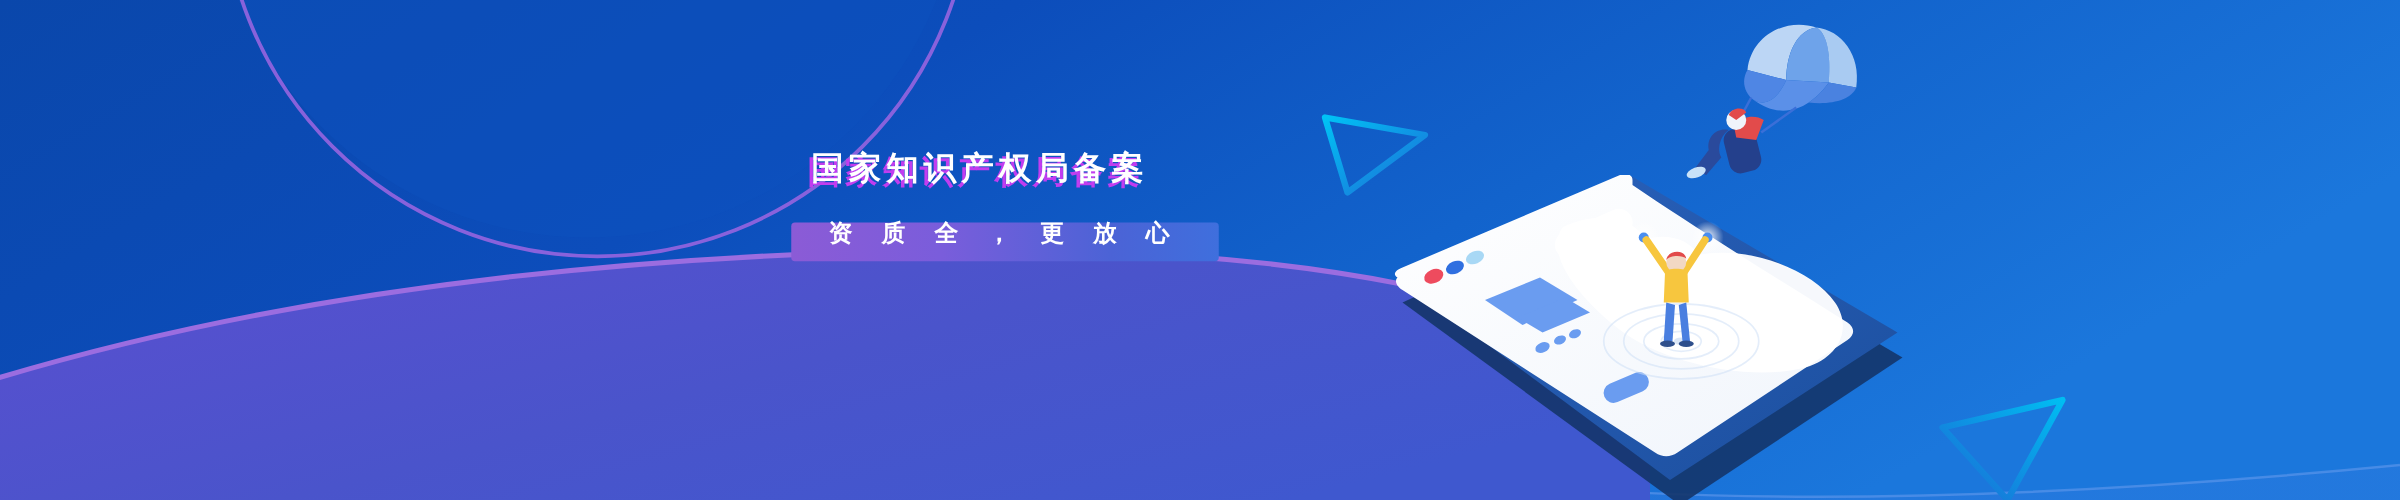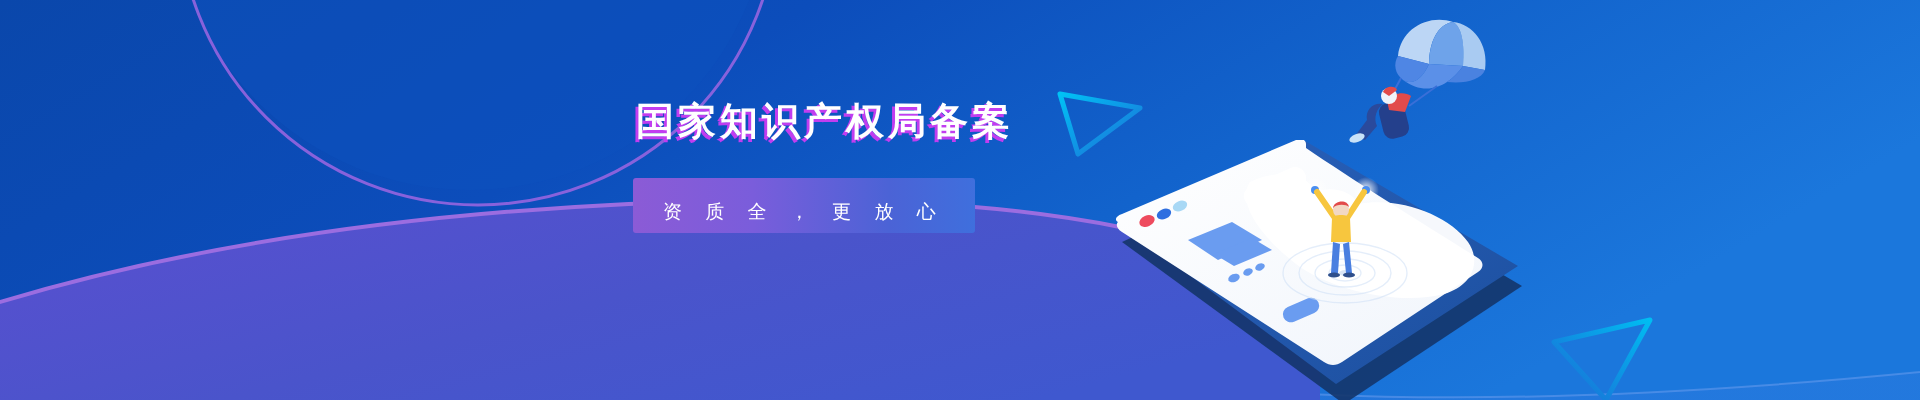--- a/index.html
+++ b/index.html
@@ -30,40 +30,39 @@
   
   .copy {
     position: absolute;
     left: 633px;
     top: 90px;
     width: 640px;
     z-index: 40;
   }
 
   .headline {
-    font-size: 38px;
+    font-size: 26px;
     font-weight: 700;
     line-height: 56px;
     letter-spacing: 4px;
     color: #ffffff;
     text-shadow: -3px 3px 0 #c13df0;
     white-space: nowrap;
-    margin: 3px;
+    margin: 16px;
   }
 
   .headline-line {
     display: block;
   }
 
   .badge {
     display: inline-block;
-    margin-top: 26px;
-    padding: 24px 30px 12px 30px;
+    padding: 0 30px 12px 30px;
     font-size: 19px;
-    font-weight: 400;
+    font-weight: 700;
     letter-spacing: 9px;
     color: #ffffff;
     background: linear-gradient(90deg, #8b5bd6 0%, #7a5ddb 35%, #4b63d6 75%, #3f6fdd 100%);
     border-radius: 3px;
     white-space: nowrap;
     line-height: 1;
   }
 
   
   .art-card {

